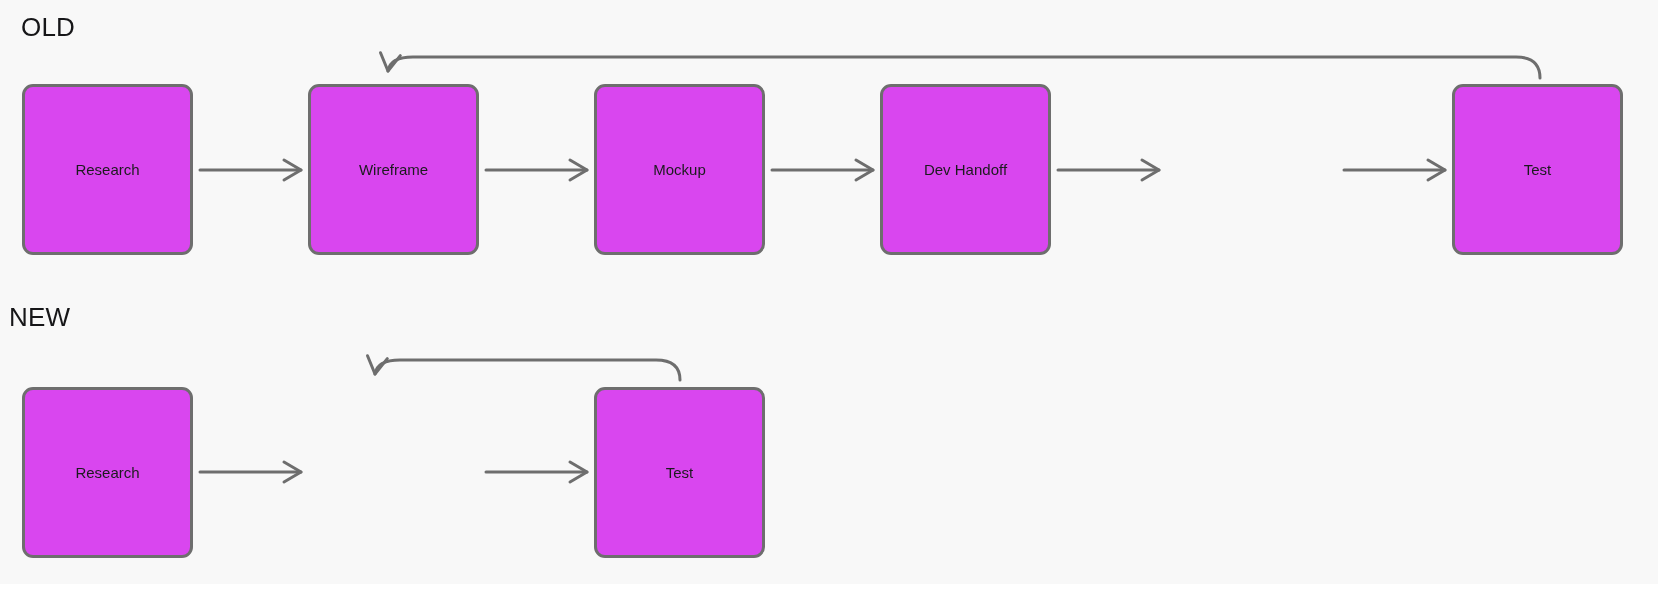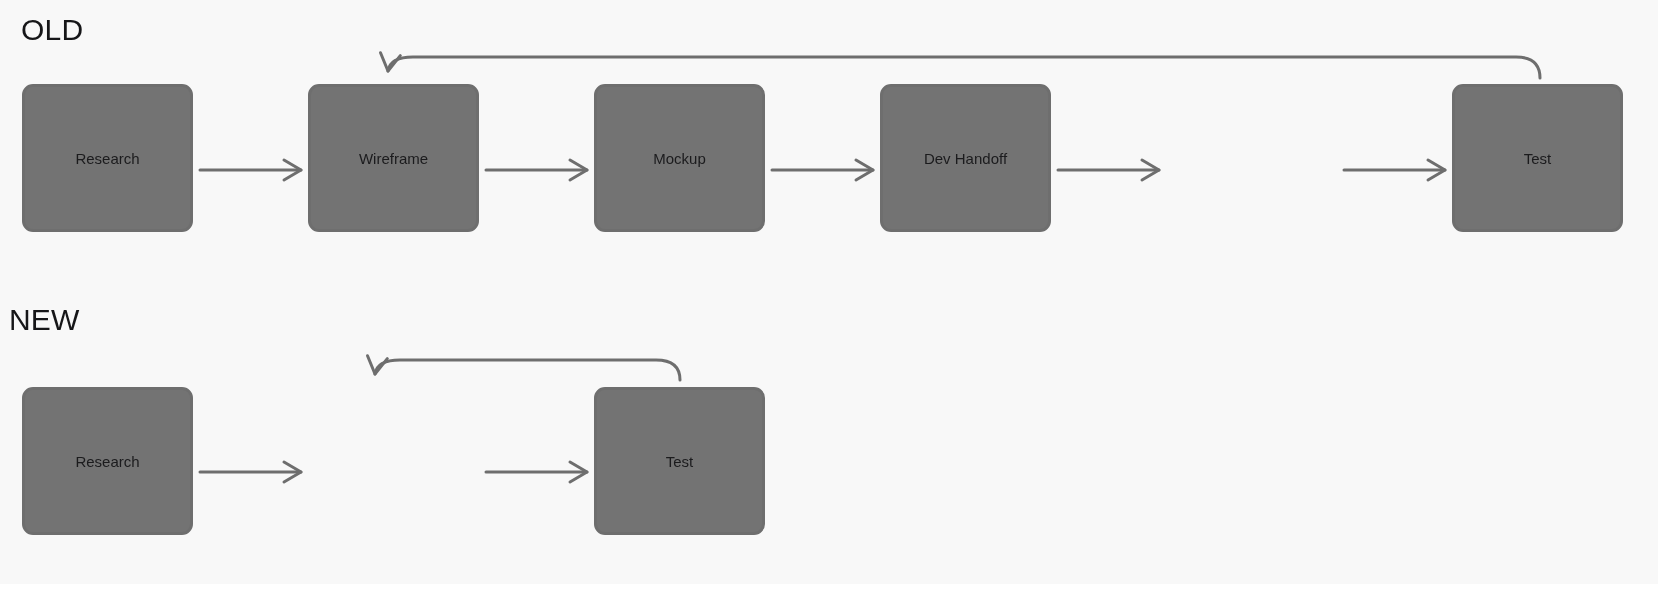--- a/index.html
+++ b/index.html
@@ -10,32 +10,32 @@
     position: relative;
     width: 1658px;
     height: 590px;
     background: #f8f8f8;
     overflow: hidden;
     font-family: "Liberation Sans", sans-serif;
   }
   .section-heading {
     position: absolute;
     margin: 0;
-    font-size: 30px;
+    font-size: 26px;
     line-height: 1.15;
     font-weight: 500;
     letter-spacing: 0.2px;
     color: #161618;
   }
   .node {
     position: absolute;
     width: 171px;
-    height: 148px;
+    height: 171px;
     box-sizing: border-box;
-    background: #737373;
+    background: #d946ef;
     border: 3px solid #6e6e6e;
     border-radius: 11px;
     display: flex;
     align-items: center;
     justify-content: center;
   }
   .node-label {
     font-size: 15px;
     font-weight: 400;
     color: #1b1b1d;

